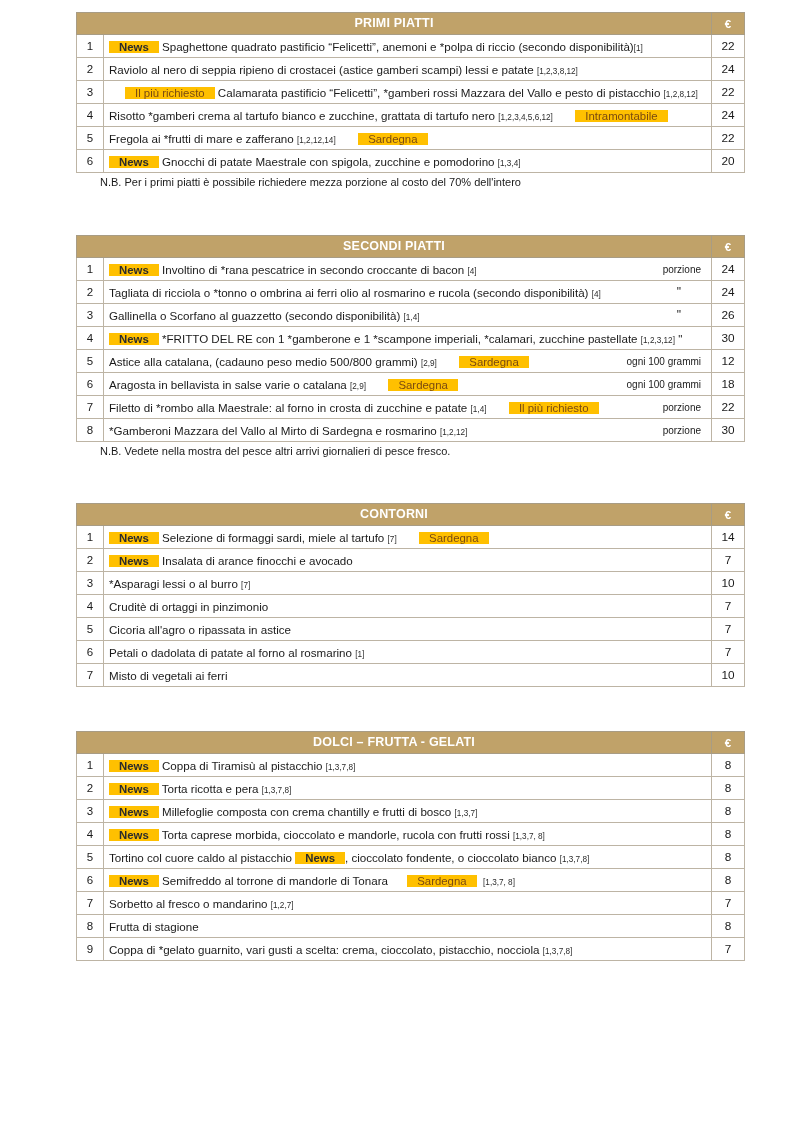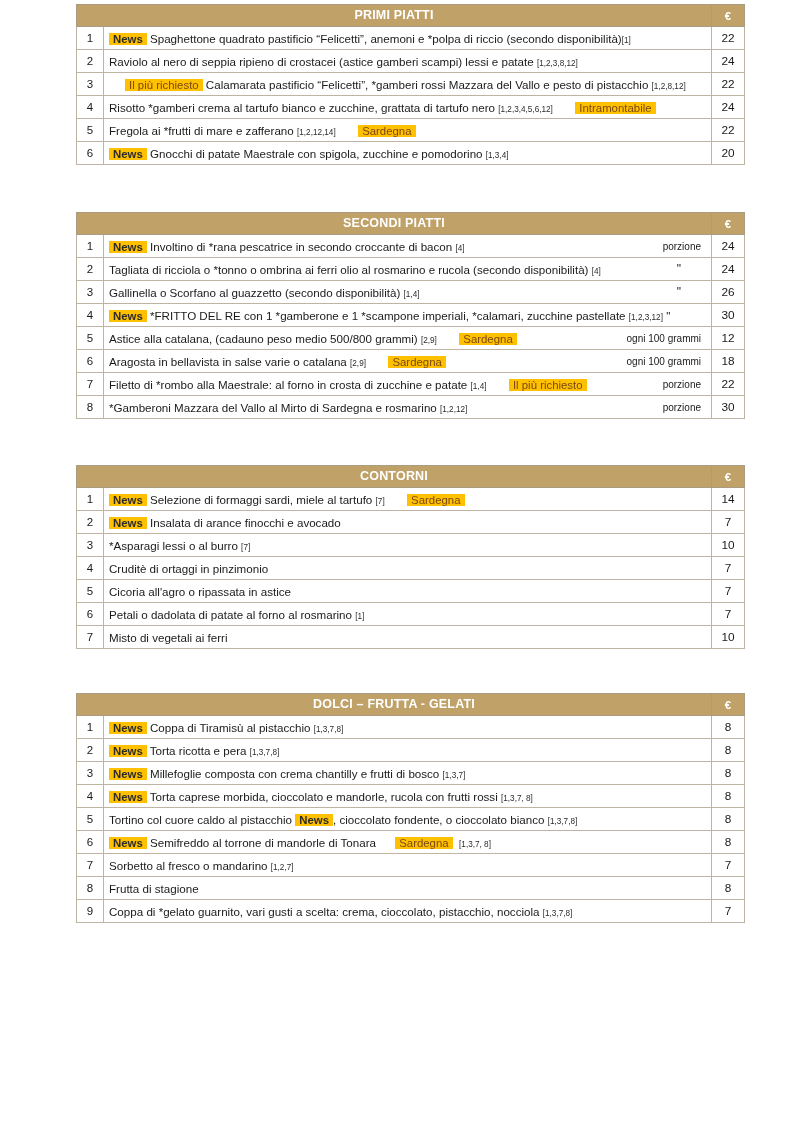--- a/index.html
+++ b/index.html
@@ -11,21 +11,21 @@
     width: 793px;
     height: 1122px;
     font-family: "Liberation Sans", sans-serif;
     color: #1a1a1a;
     position: relative;
     overflow: hidden;
   }
   .page {
     position: absolute;
     left: 76px;
-    top: 4px;
+    top: 12px;
     width: 668px;
   }
   .section {
     margin: 0;
   }
   .menu-table {
     width: 668px;
     border-collapse: collapse;
     table-layout: fixed;
     border: 1px solid #a89c84;
@@ -88,21 +88,21 @@
     font-size: 10px;
     padding-right: 6px;
     color: #1a1a1a;
   }
   .desc-note.ditto {
     font-size: 12px;
     padding-right: 26px;
   }
   .badge {
     background: #ffc000;
-    padding: 0 4px;
+    padding: 0 10px;
     font-size: 11.4px;
   }
   .badge.news {
     font-weight: bold;
     color: #2b2b2b;
   }
   .badge.tag {
     color: #7a4a10;
     margin-left: 16px;
   }
@@ -198,20 +198,21 @@
               <td class="desc">
                 <div class="desc-inner">
                   <span class="desc-main"><span class="badge news">News</span><span> Gnocchi di patate Maestrale con spigola, zucchine e pomodorino  </span><span class="allerg">[1,3,4]</span></span>
                   <span class="desc-spacer"></span>
                 </div>
               </td>
               <td class="price">20</td>
             </tr>
           </tbody>
         </table>
+        <div class="nb">N.B. Per i primi piatti è possibile richiedere mezza porzione al costo del 70% dell'intero</div>
       </div>
       <div class="gap-1"></div>
       <div class="section">
         <table class="menu-table">
           <colgroup>
             <col class="c-idx">
             <col class="c-desc">
             <col class="c-price">
           </colgroup>
           <thead>
@@ -303,20 +304,21 @@
                 <div class="desc-inner">
                   <span class="desc-main"><span>*Gamberoni Mazzara del Vallo al Mirto di Sardegna e rosmarino </span><span class="allerg">[1,2,12]</span></span>
                   <span class="desc-spacer"></span>
                   <span class="desc-note">porzione</span>
                 </div>
               </td>
               <td class="price">30</td>
             </tr>
           </tbody>
         </table>
+        <div class="nb">N.B. Vedete nella mostra del pesce altri arrivi giornalieri di pesce fresco.</div>
       </div>
       <div class="gap-2"></div>
       <div class="section">
         <table class="menu-table">
           <colgroup>
             <col class="c-idx">
             <col class="c-desc">
             <col class="c-price">
           </colgroup>
           <thead>

